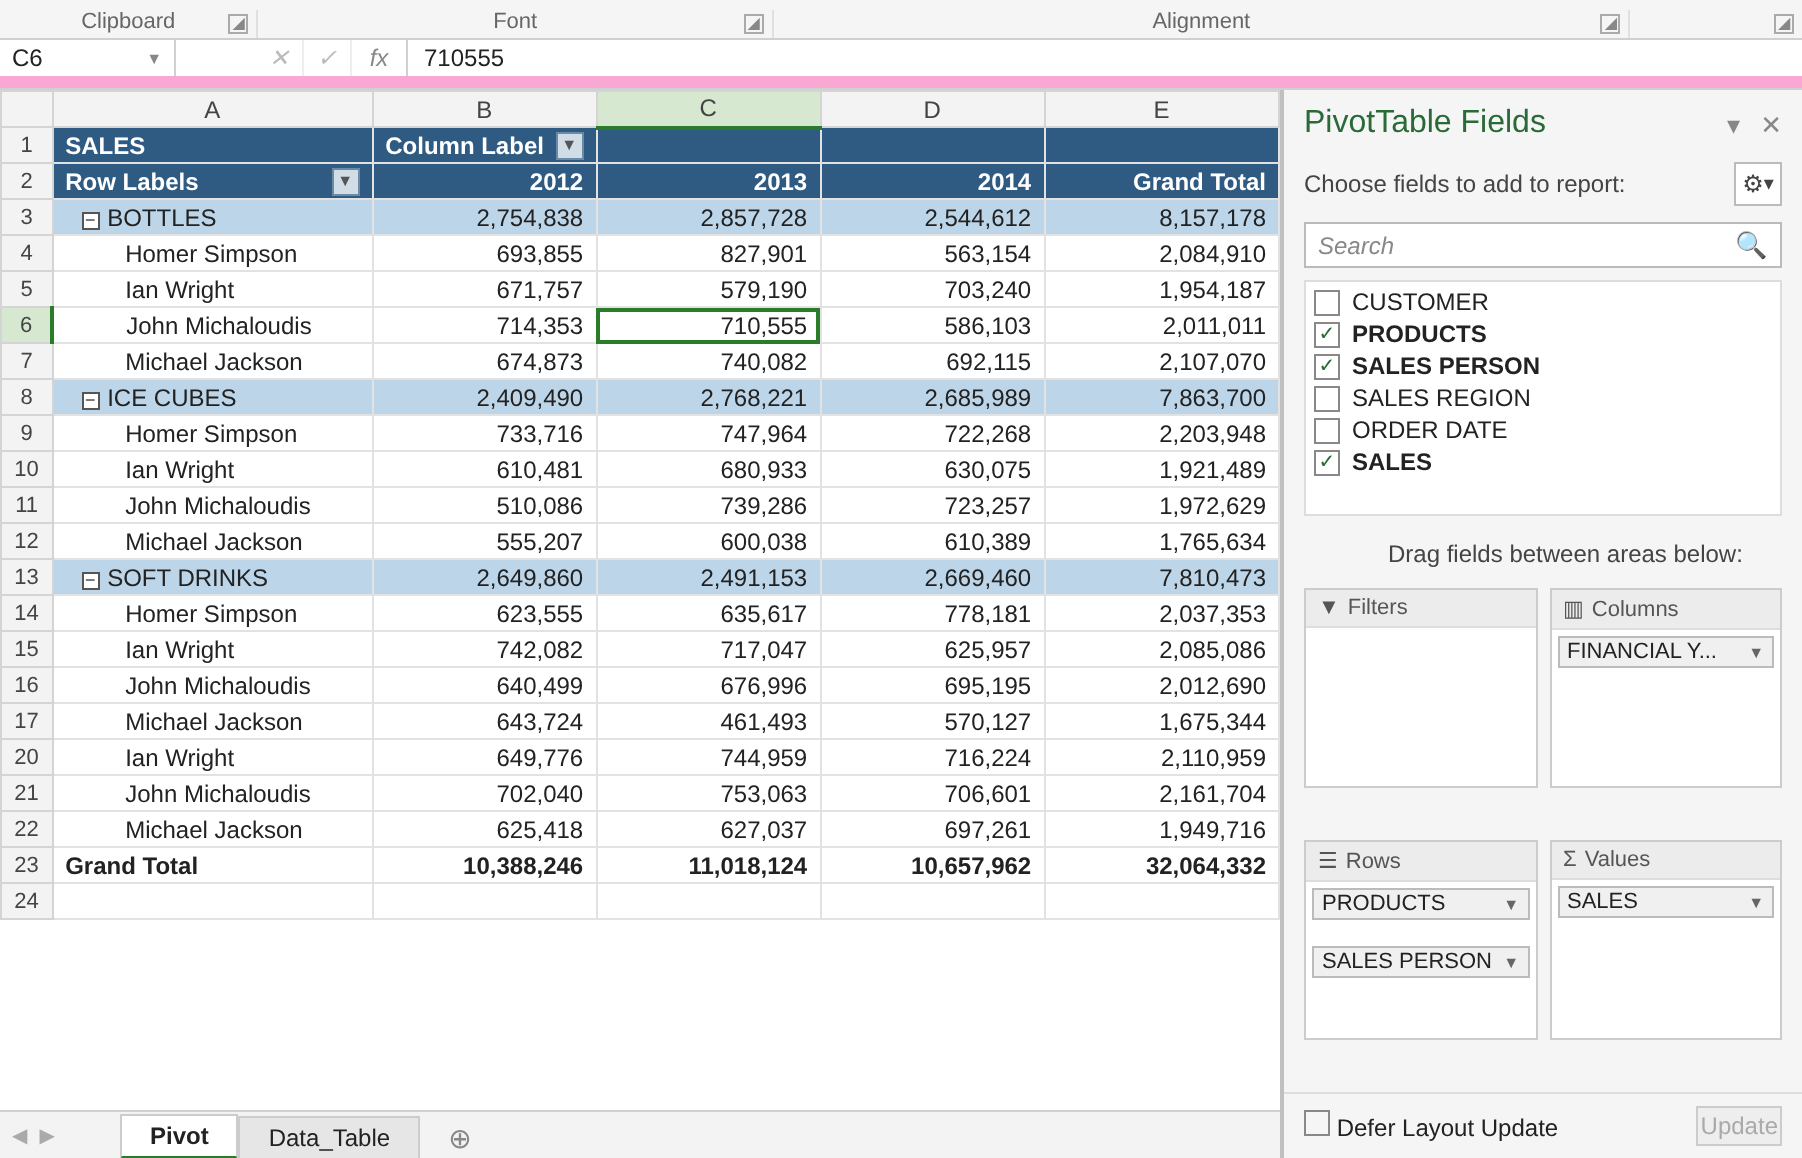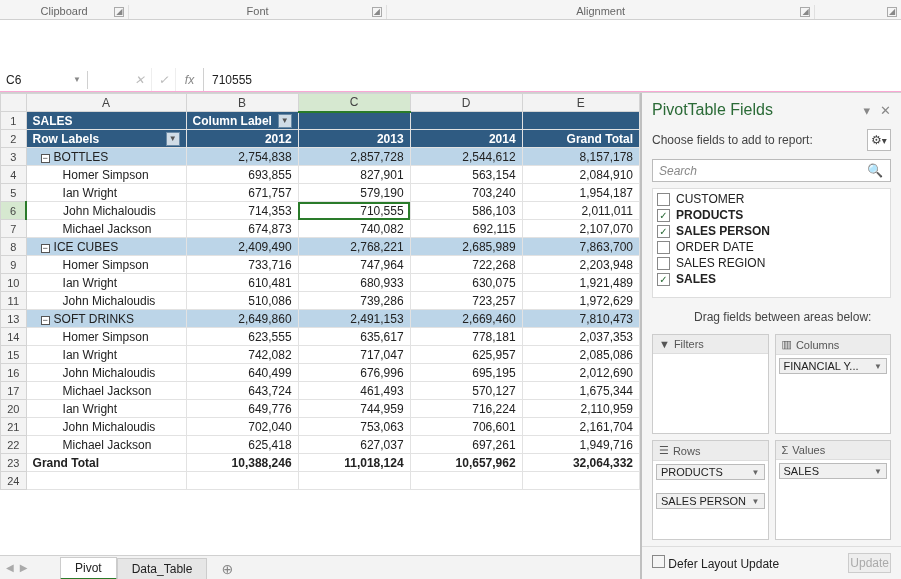--- a/index.html
+++ b/index.html
@@ -6,21 +6,21 @@
   body { background: #f0f0f0; width: 901px; height: 579px; overflow: hidden; font-size: 12px; color: #222; }
   .app { display: flex; flex-direction: column; width: 100%; height: 100%; background: #fff; }
 
   
   .ribbon-stub { height: 20px; background: #f5f5f5; border-bottom: 1px solid #d0d0d0; display: flex; align-items: flex-end; font-size: 11px; color: #666; }
   .rib-group { flex: 1; text-align: center; border-right: 1px solid #e0e0e0; position: relative; padding-bottom: 2px;}
   .rib-group:last-child { border-right: none; flex: 0.4;}
   .rib-dialog { position: absolute; right: 4px; bottom: 2px; width: 10px; height: 10px; border: 1px solid #aaa; font-size: 8px; line-height: 8px; text-align: center; color: #888;}
   
   
-  .formula-row { height: 24px; display: flex; align-items: center; border-bottom: 1px solid #f9a8d4; background: #fff; margin-top: 48px; }
+  .formula-row { height: 24px; display: flex; align-items: center; border-bottom: 6px solid #f9a8d4; background: #fff; }
   .namebox { width: 88px; border-right: 1px solid #d0d0d0; padding: 2px 6px; display:flex; justify-content:space-between; align-items:center;}
   .namebox .dd { font-size: 8px; color:#888;}
   .fb-btn { width: 24px; text-align: center; color: #bbb; border-right: 1px solid #eee; height: 100%; display:flex; align-items:center; justify-content:center; font-style: italic;}
   .fx { width: 28px; text-align: center; font-style: italic; color: #888; border-right: 1px solid #d0d0d0; height:100%; display:flex; align-items:center; justify-content:center;}
   .formula-input { flex: 1; padding: 2px 8px; }
 
   .main { flex: 1; display: flex; overflow: hidden; border-top: 1px solid #d0d0d0;}
   .sheet-area { flex: 1; display: flex; flex-direction: column; border-right: 1px solid #c0c0c0; overflow: hidden;}
   .grid-wrap { flex: 1; overflow: auto; position: relative;}
   table.grid { border-collapse: collapse; width: 100%; font-size: 12px; }
@@ -38,21 +38,21 @@
   td.active { outline: 2px solid #2a7b2a; outline-offset: -2px; background: #fff !important;}
   .collapse { display:inline-block; width:9px; height:9px; border:1px solid #555; line-height:7px; text-align:center; font-size:9px; margin-right:4px; background:#fff; color:#333;}
   .ddbtn { float:right; width:14px; height:14px; background:#e8e8e8; border:1px solid #999; text-align:center; line-height:12px; font-size:8px; color:#555;}
   .ddbtn.dark { background: #d0dce6; border-color: #6a8aa6;}
   .indent1 { padding-left: 14px !important;}
   .indent2 { padding-left: 36px !important;}
 
   
   .sheet-tabs { height: 24px; background: #f3f3f3; border-top: 1px solid #d0d0d0; display: flex; align-items: center; padding-left: 60px; gap: 0;}
   .stab { padding: 3px 14px; border: 1px solid #ccc; border-bottom: none; background: #e6e6e6; font-size: 12px; position: relative; top: 1px;}
-  .stab.active { background: #fff; border-bottom: 2px solid #2a7b2a; font-weight: normal;}
+  .stab.active { background: #fff; border-bottom: 2px solid #2a7b2a; font-weight: bold;}
   .stab.add { border: none; background: transparent; font-size: 14px; color: #888;}
   .navarrow { position:absolute; left:6px; display:flex; gap:6px; color:#aaa; font-size:10px;}
 
   
   .pane { width: 260px; background: #f5f5f5; display: flex; flex-direction: column; border-left: 1px solid #c0c0c0;}
   .pane-hdr { padding: 8px 10px 4px; display: flex; align-items: center; justify-content: space-between;}
   .pane-title { font-size: 16px; color: #2a6a36; }
   .pane-hdr .ctrl { color: #888; font-size: 13px; }
   .pane-sub { padding: 6px 10px; font-size: 12px; color: #444; display:flex; justify-content:space-between; align-items:center;}
   .gearbox { width:24px; height:22px; border:1px solid #bbb; display:flex; align-items:center; justify-content:center; background:#fff;}
@@ -195,20 +195,28 @@
                 <td class="cell">1,921,489</td>
               </tr>
               <tr class="">
                 <td class="rowhead">11</td>
                 <td class="cell txt indent2">John Michaloudis</td>
                 <td class="cell">510,086</td>
                 <td class="cell">739,286</td>
                 <td class="cell">723,257</td>
                 <td class="cell">1,972,629</td>
               </tr>
+              <tr class="">
+                <td class="rowhead">12</td>
+                <td class="cell txt indent2">Michael Jackson</td>
+                <td class="cell">555,207</td>
+                <td class="cell">600,038</td>
+                <td class="cell">610,389</td>
+                <td class="cell">1,765,634</td>
+              </tr>
               <tr class="cat">
                 <td class="rowhead">13</td>
                 <td class="cell txt indent1"><span class="collapse">−</span>SOFT DRINKS</td>
                 <td class="cell">2,649,860</td>
                 <td class="cell">2,491,153</td>
                 <td class="cell">2,669,460</td>
                 <td class="cell">7,810,473</td>
               </tr>
               <tr class="">
                 <td class="rowhead">14</td>
@@ -319,25 +327,25 @@
           <div class="fld">
             <span class="chk">✓</span>
             <span style="font-weight: bold;">PRODUCTS</span>
           </div>
           <div class="fld">
             <span class="chk">✓</span>
             <span style="font-weight: bold;">SALES PERSON</span>
           </div>
           <div class="fld">
             <span class="chk"></span>
+            <span>SALES REGION</span>
+          </div>
+          <div class="fld">
+            <span class="chk"></span>
             <span>ORDER DATE</span>
-          </div>
-          <div class="fld">
-            <span class="chk"></span>
-            <span>SALES REGION</span>
           </div>
           <div class="fld">
             <span class="chk">✓</span>
             <span style="font-weight: bold;">SALES</span>
           </div>
         </div>
       <div class="dragnote">Drag fields between areas below:</div>
       <div class="areas">
         <div class="areabox areas-top">
           <div class="areahdr">

